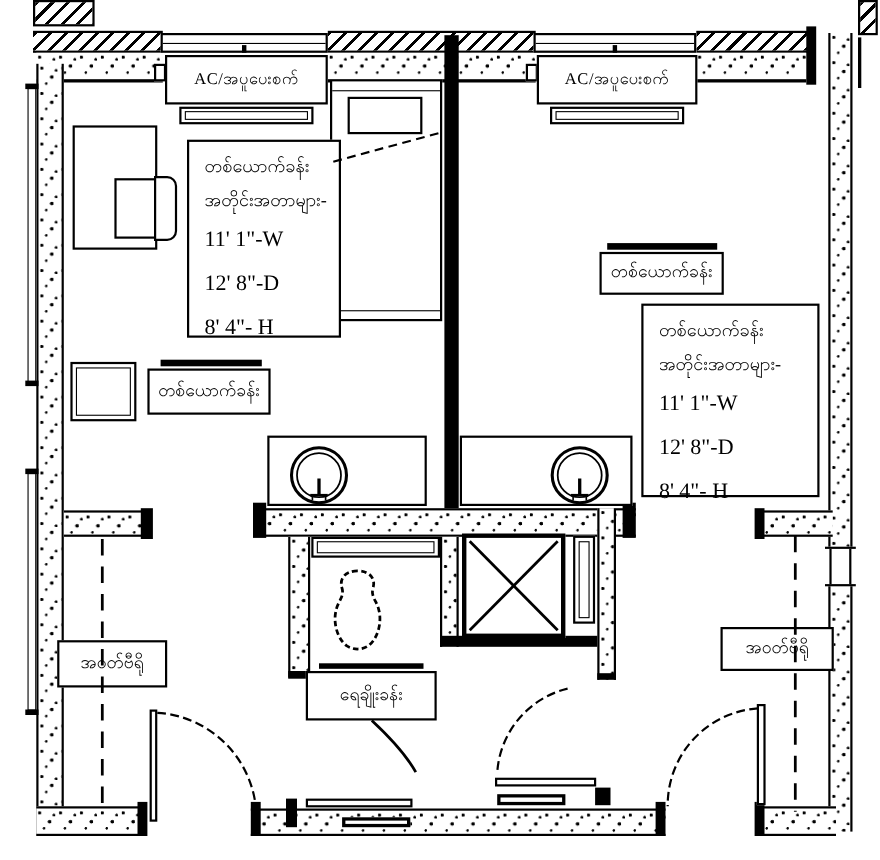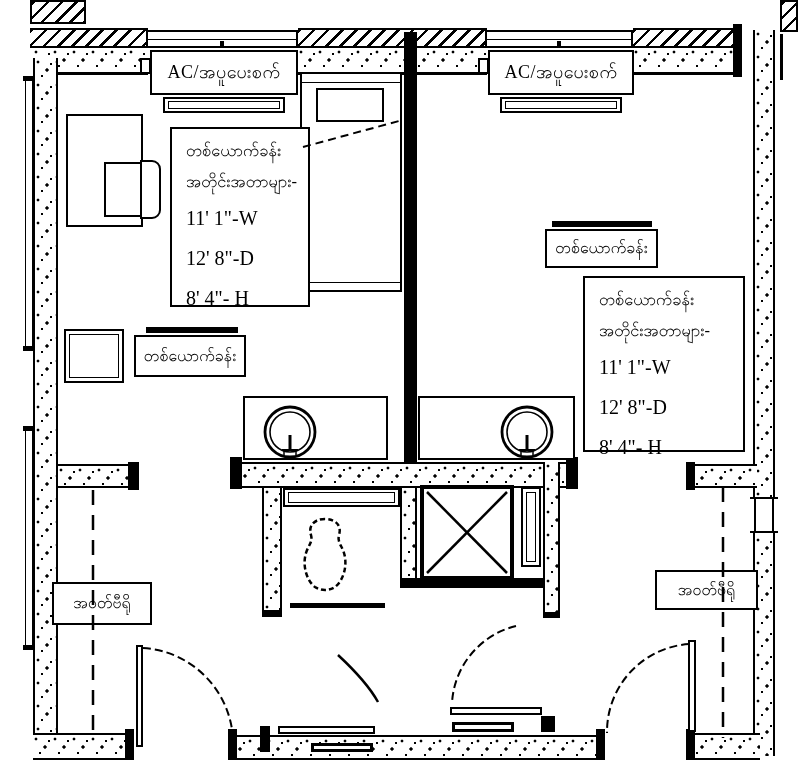--- a/index.html
+++ b/index.html
@@ -21,21 +21,21 @@
     background-color:#fff;
     background-image:repeating-linear-gradient(135deg,#000 0 2.6px,transparent 2.6px 10px);
     border-top:2.5px solid #000;border-bottom:2.5px solid #000;
   }
   .wallV{border-left:2.5px solid #000;border-right:2.5px solid #000;}
   .wallH{border-top:2.5px solid #000;border-bottom:2.5px solid #000;}
   .b2{border:2px solid #000;background:#fff;}
   .b3{border:3px solid #000;background:#fff;}
   .lbl{display:flex;align-items:center;justify-content:center;text-align:center;
        background:#fff;border:2.5px solid #000;font-size:16px;line-height:1.15;}
-  .aclbl{font-size:18px;letter-spacing:.5px;}
+  .aclbl{font-size:15px;letter-spacing:.5px;}
   .dimbox{background:#fff;border:2px solid #000;padding:11px 6px 0 14px;}
   .dimbox p{margin:0;}
   .dimbox .my1{font-size:16.5px;margin-bottom:7px;}
   .dimbox .my2{font-size:16.5px;margin-bottom:12px;}
   .dimbox .num{font-size:20px;margin-bottom:17px;}
   svg{position:absolute;left:0;top:0;pointer-events:none;}
 </style>
 </head>
 <body>
 
@@ -103,20 +103,23 @@
   <div class="abs b2" style="left:243px;top:396px;width:145px;height:64px;"></div>
   <div class="abs b2" style="left:418px;top:396px;width:157px;height:64px;"></div>
 
   <div class="abs stipple wallV" style="left:262px;top:488px;width:20px;height:128px;"></div>
   <div class="abs blk" style="left:262px;top:610px;width:20px;height:7px;"></div>
   <div class="abs b2" style="left:283px;top:488px;width:117px;height:19px;">
     <div class="abs" style="left:3px;top:2px;right:3px;bottom:2px;border:1px solid #000;"></div>
   </div>
   <div class="abs stipple wallV" style="left:400px;top:488px;width:17px;height:100px;"></div>
   <div class="abs blk" style="left:290px;top:603px;width:95px;height:5px;"></div>
+  <div class="abs lbl" style="left:278px;top:610px;width:119px;height:45px;">
+    <span>ရေချိုးခန်း</span>
+  </div>
 
   <div class="abs blk" style="left:400px;top:578px;width:145px;height:10px;"></div>
   <div class="abs" style="left:420px;top:485px;width:94px;height:95px;border:4px solid #000;background:#fff;box-sizing:border-box;"></div>
   <div class="abs b2" style="left:521px;top:487px;width:20px;height:80px;">
     <div class="abs" style="left:3px;top:3px;right:3px;bottom:3px;border:1px solid #000;"></div>
   </div>
   <div class="abs stipple wallV" style="left:543px;top:462px;width:17px;height:156px;"></div>
   <div class="abs blk" style="left:543px;top:612px;width:17px;height:6px;"></div>
 
   <div class="abs stipple wallH" style="left:33px;top:733px;width:100px;height:27px;"></div>

